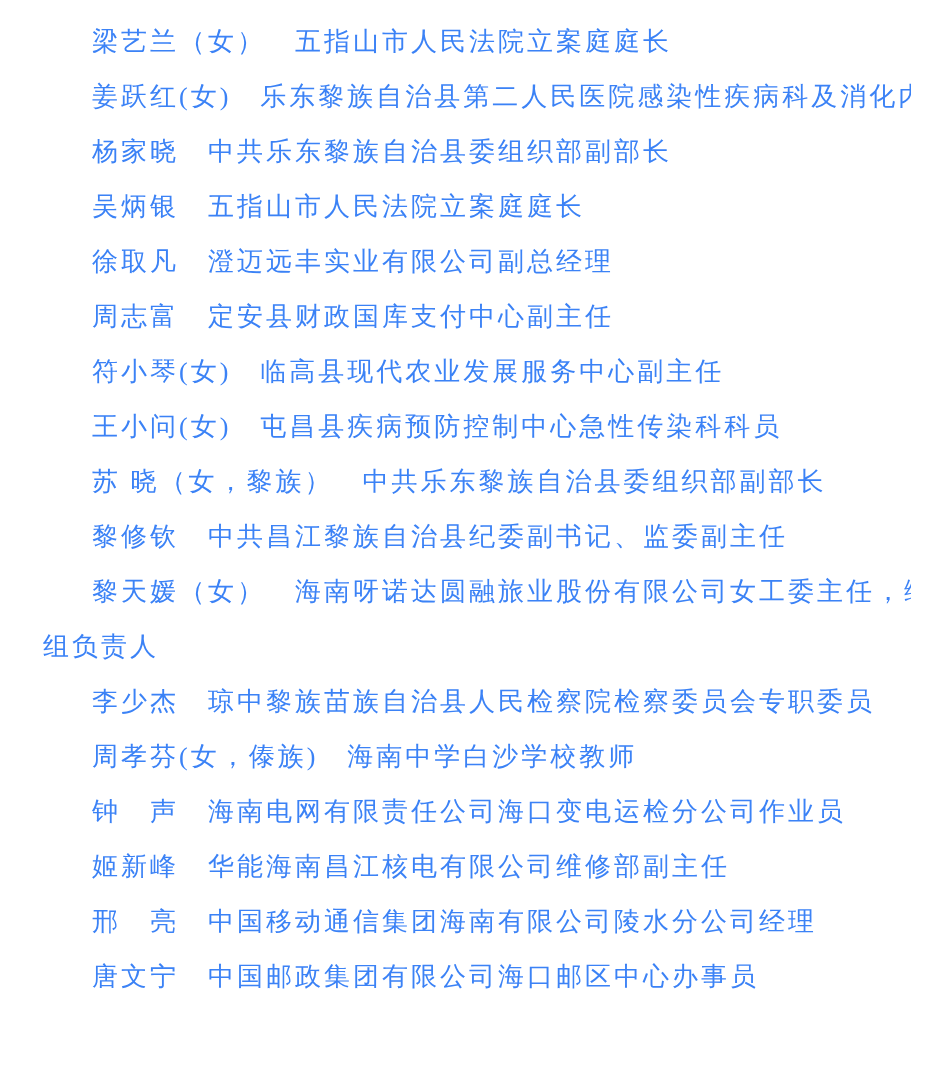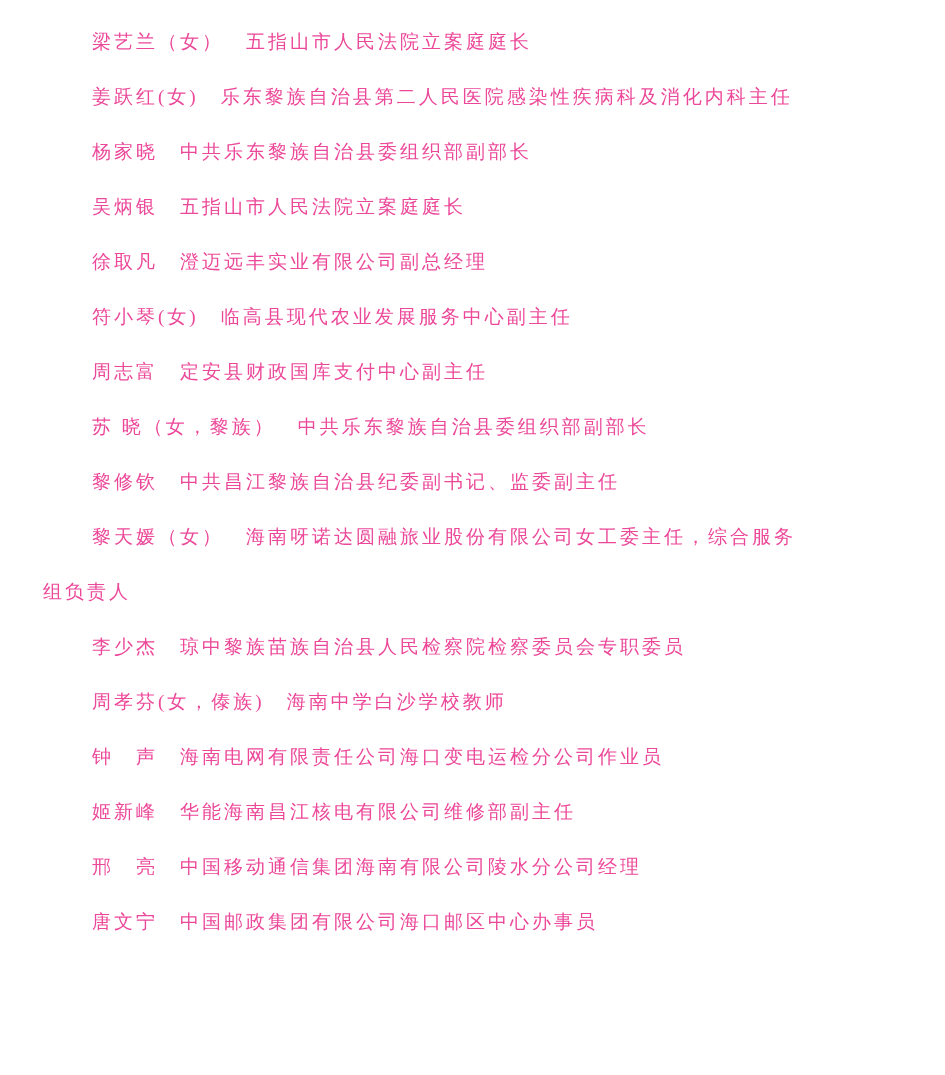--- a/index.html
+++ b/index.html
@@ -15,43 +15,44 @@
     overflow: hidden;
     font-family: "Liberation Serif", "DejaVu Serif", serif;
   }
   .doc-lines {
     padding: 14px 34px 0 43px;
   }
   .line {
     margin: 0;
     height: 55px;
     line-height: 55px;
-    font-size: 19px;
+    font-size: 26px;
     letter-spacing: 3px;
-    color: #ec4899;
+    color: #3b82f6;
     font-weight: 400;
     white-space: pre;
     overflow: hidden;
   }
   .line.indent {
     padding-left: 49px;
   }
 </style>
 </head>
 <body>
 
 <div class="page">
   <div class="doc-lines">
     <p class="line indent">梁艺兰（女）　五指山市人民法院立案庭庭长</p>
     <p class="line indent">姜跃红(女)　乐东黎族自治县第二人民医院感染性疾病科及消化内科主任</p>
     <p class="line indent">杨家晓　中共乐东黎族自治县委组织部副部长</p>
     <p class="line indent">吴炳银　五指山市人民法院立案庭庭长</p>
     <p class="line indent">徐取凡　澄迈远丰实业有限公司副总经理</p>
+    <p class="line indent">周志富　定安县财政国库支付中心副主任</p>
     <p class="line indent">符小琴(女)　临高县现代农业发展服务中心副主任</p>
-    <p class="line indent">周志富　定安县财政国库支付中心副主任</p>
+    <p class="line indent">王小问(女)　屯昌县疾病预防控制中心急性传染科科员</p>
     <p class="line indent">苏 晓（女，黎族）　中共乐东黎族自治县委组织部副部长</p>
     <p class="line indent">黎修钦　中共昌江黎族自治县纪委副书记、监委副主任</p>
     <p class="line indent">黎天媛（女）　海南呀诺达圆融旅业股份有限公司女工委主任，综合服务</p>
     <p class="line">组负责人</p>
     <p class="line indent">李少杰　琼中黎族苗族自治县人民检察院检察委员会专职委员</p>
     <p class="line indent">周孝芬(女，傣族)　海南中学白沙学校教师</p>
     <p class="line indent">钟　声　海南电网有限责任公司海口变电运检分公司作业员</p>
     <p class="line indent">姬新峰　华能海南昌江核电有限公司维修部副主任</p>
     <p class="line indent">邢　亮　中国移动通信集团海南有限公司陵水分公司经理</p>
     <p class="line indent">唐文宁　中国邮政集团有限公司海口邮区中心办事员</p>

